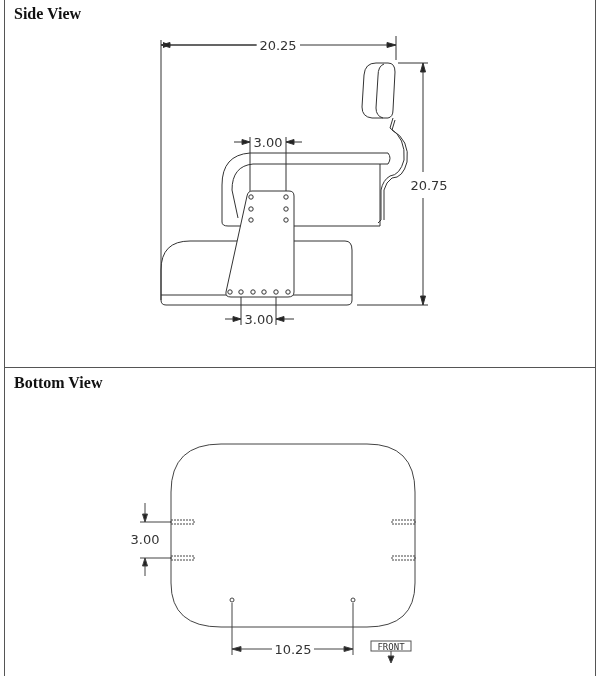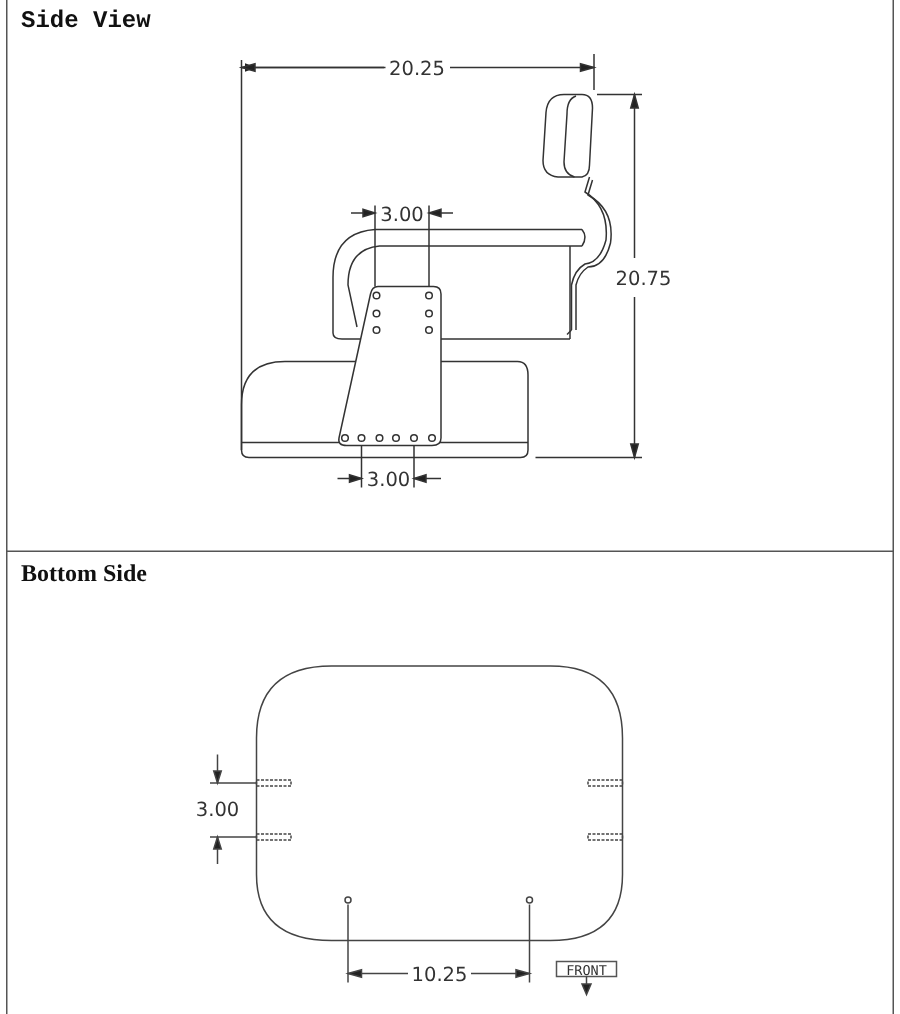--- a/index.html
+++ b/index.html
@@ -10,22 +10,22 @@
   svg { position: absolute; left: 0; top: 0; }
   .dimtext { font-family: "DejaVu Sans", sans-serif; font-size: 13px; fill: #333; }
   .fronttext { font-family: "DejaVu Sans Mono", monospace; font-size: 9px; fill: #333; }
 </style>
 </head>
 <body>
 
 <div class="frame"></div>
 <div class="divider"></div>
 
-<div class="section-title" style="left:14px; top:5px;font-family:Liberation Mono, monospace;">Side View</div>
-<div class="section-title" style="left:14px; top:374px;">Bottom Side</div>
+<div class="section-title" style="left:14px; top:5px;">Side View</div>
+<div class="section-title" style="left:14px; top:374px;">Bottom View</div>
 
 <svg width="600" height="676" viewBox="0 0 600 676">
   <defs>
     <marker id="arr" markerWidth="8" markerHeight="6" refX="7" refY="3" orient="auto">
       <path d="M0,0 L8,3 L0,6 Z" fill="#222"></path>
     </marker>
   </defs>
 
   <g stroke="#333" stroke-width="1" fill="none">
 

